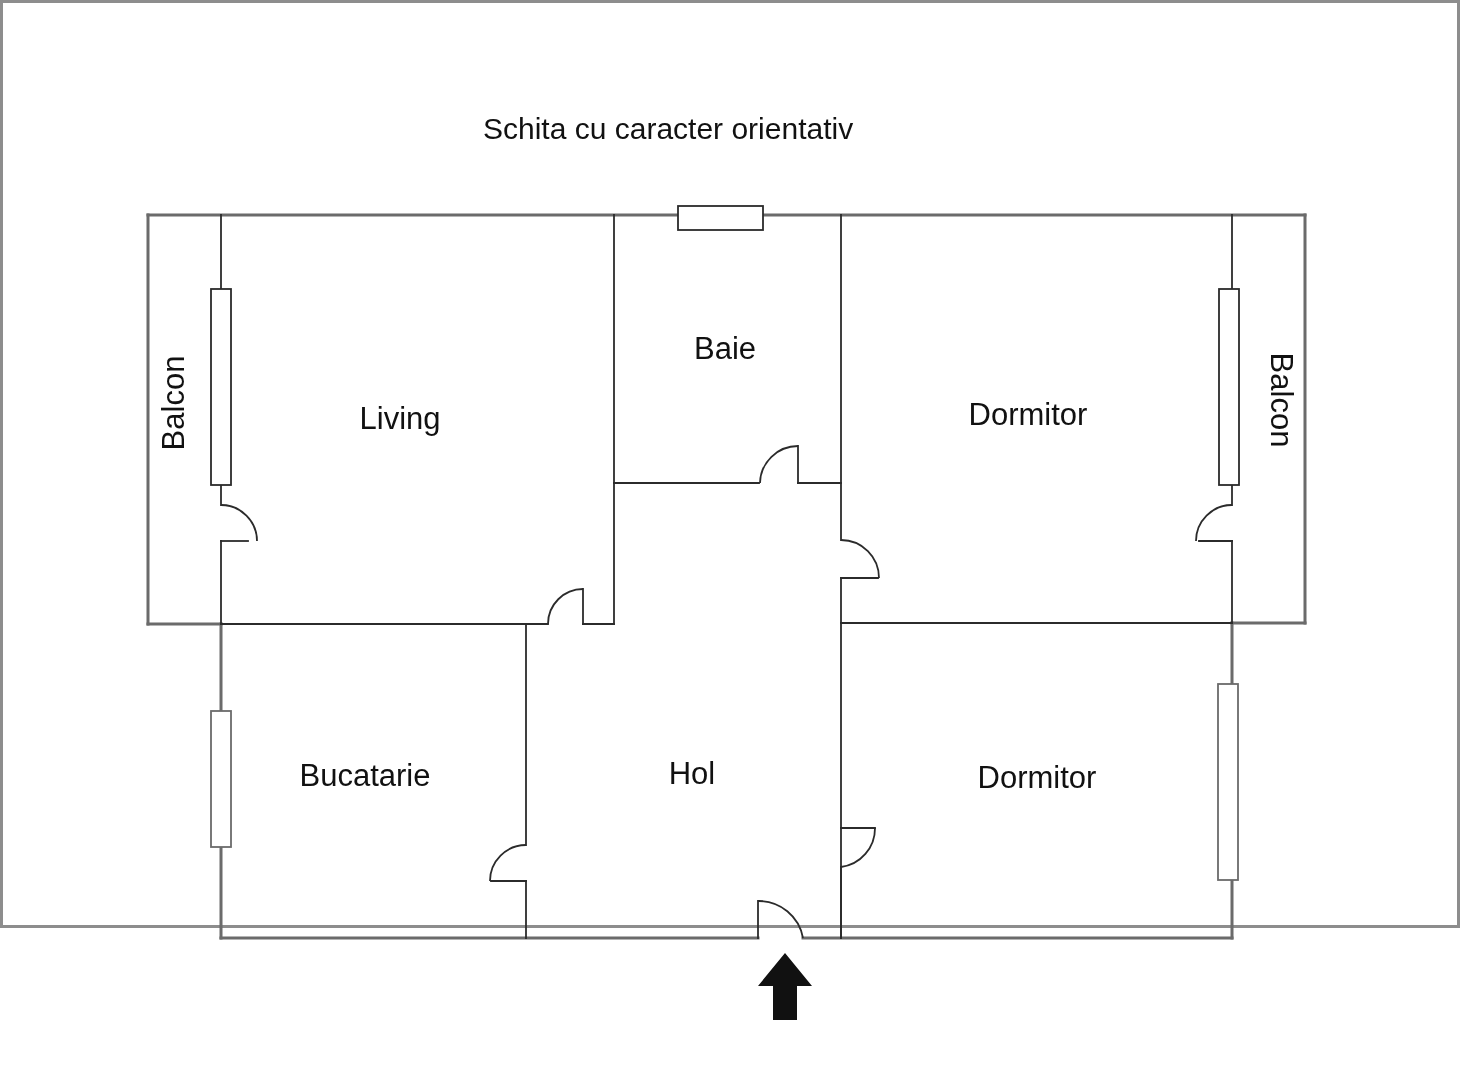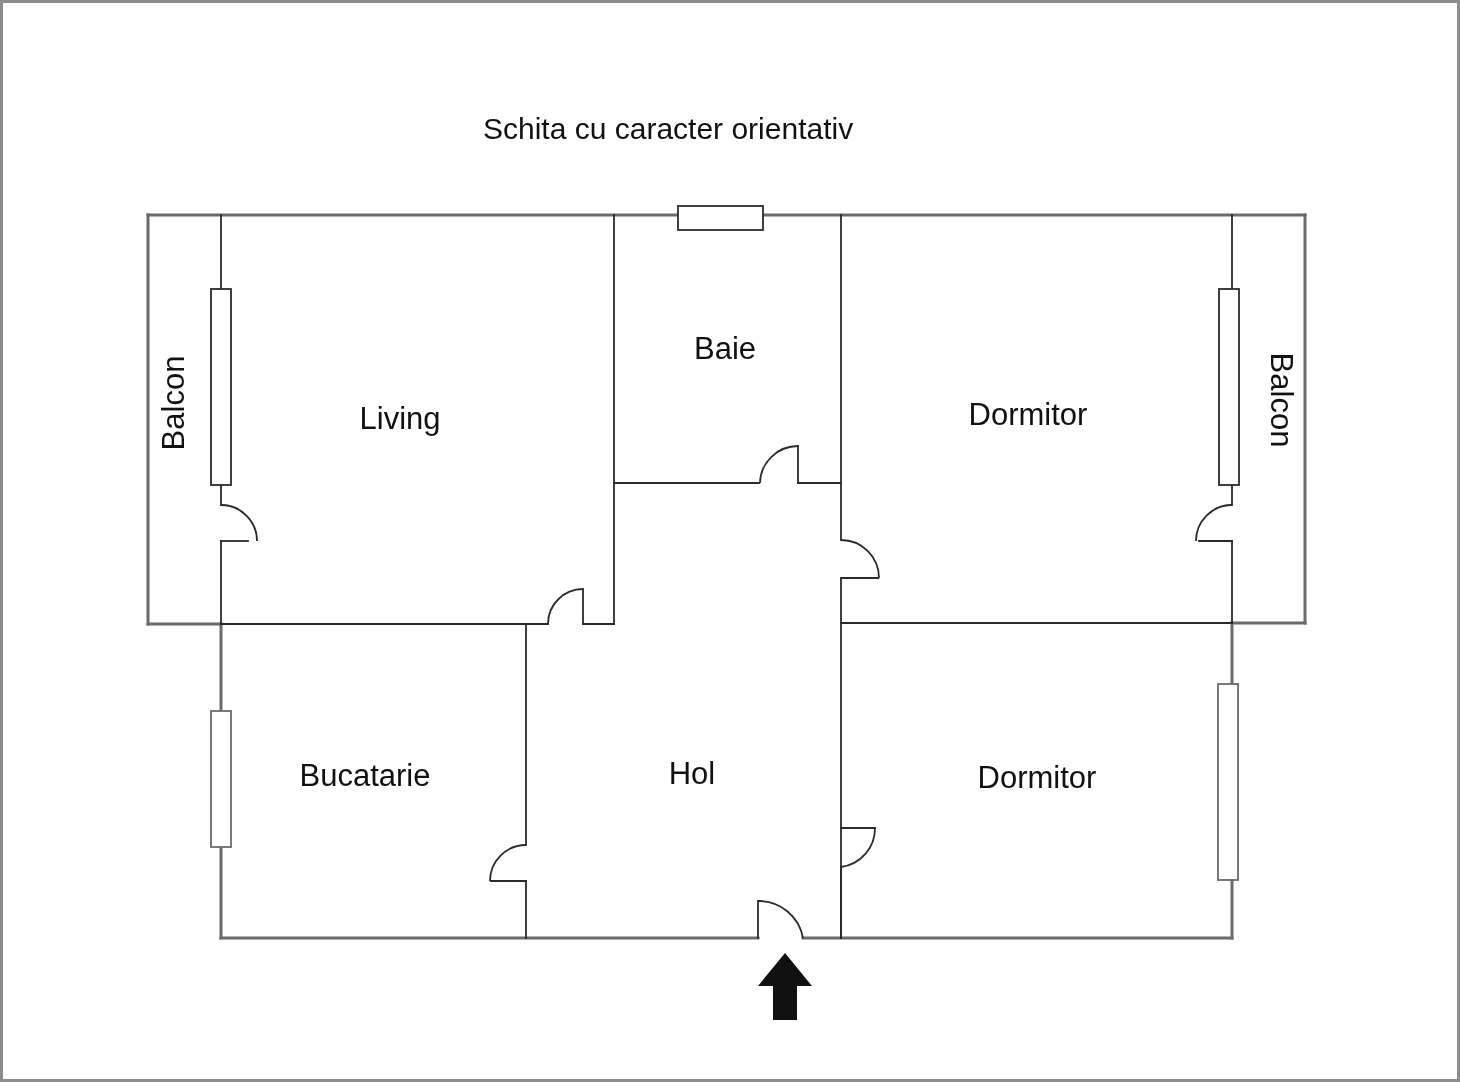--- a/index.html
+++ b/index.html
@@ -12,21 +12,21 @@
     height: 1082px;
     font-family: "Liberation Sans", sans-serif;
     position: relative;
     overflow: hidden;
   }
   #page-frame {
     position: absolute;
     left: 0;
     top: 0;
     width: 1460px;
-    height: 1082px;
+    height: 928px;
     box-sizing: border-box;
     border: 3px solid #8d8d8d;
     background: #ffffff;
   }
   #plan-svg {
     position: absolute;
     left: 0;
     top: 0;
     display: block;
   }

